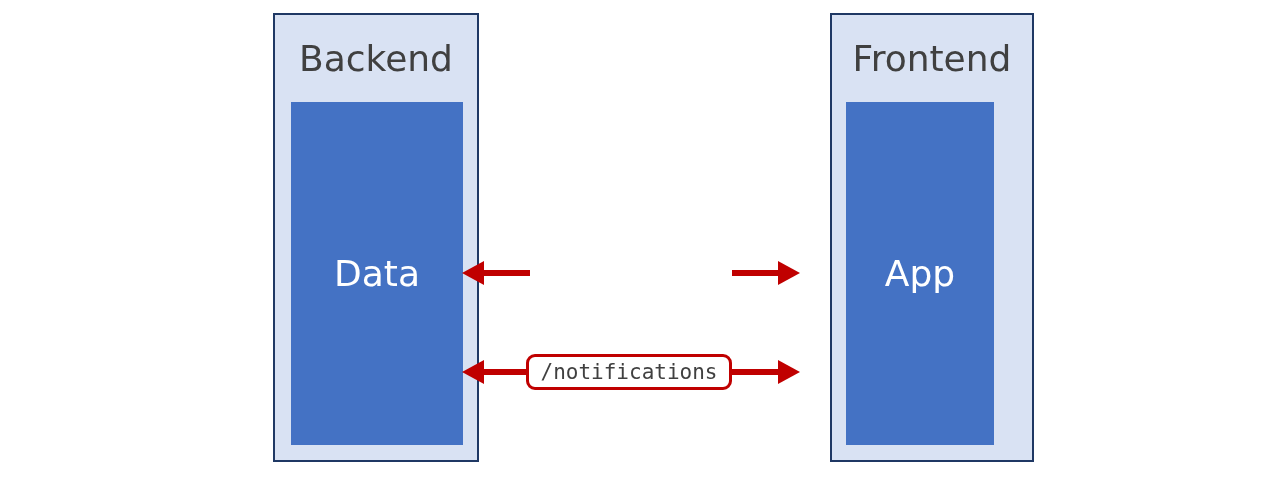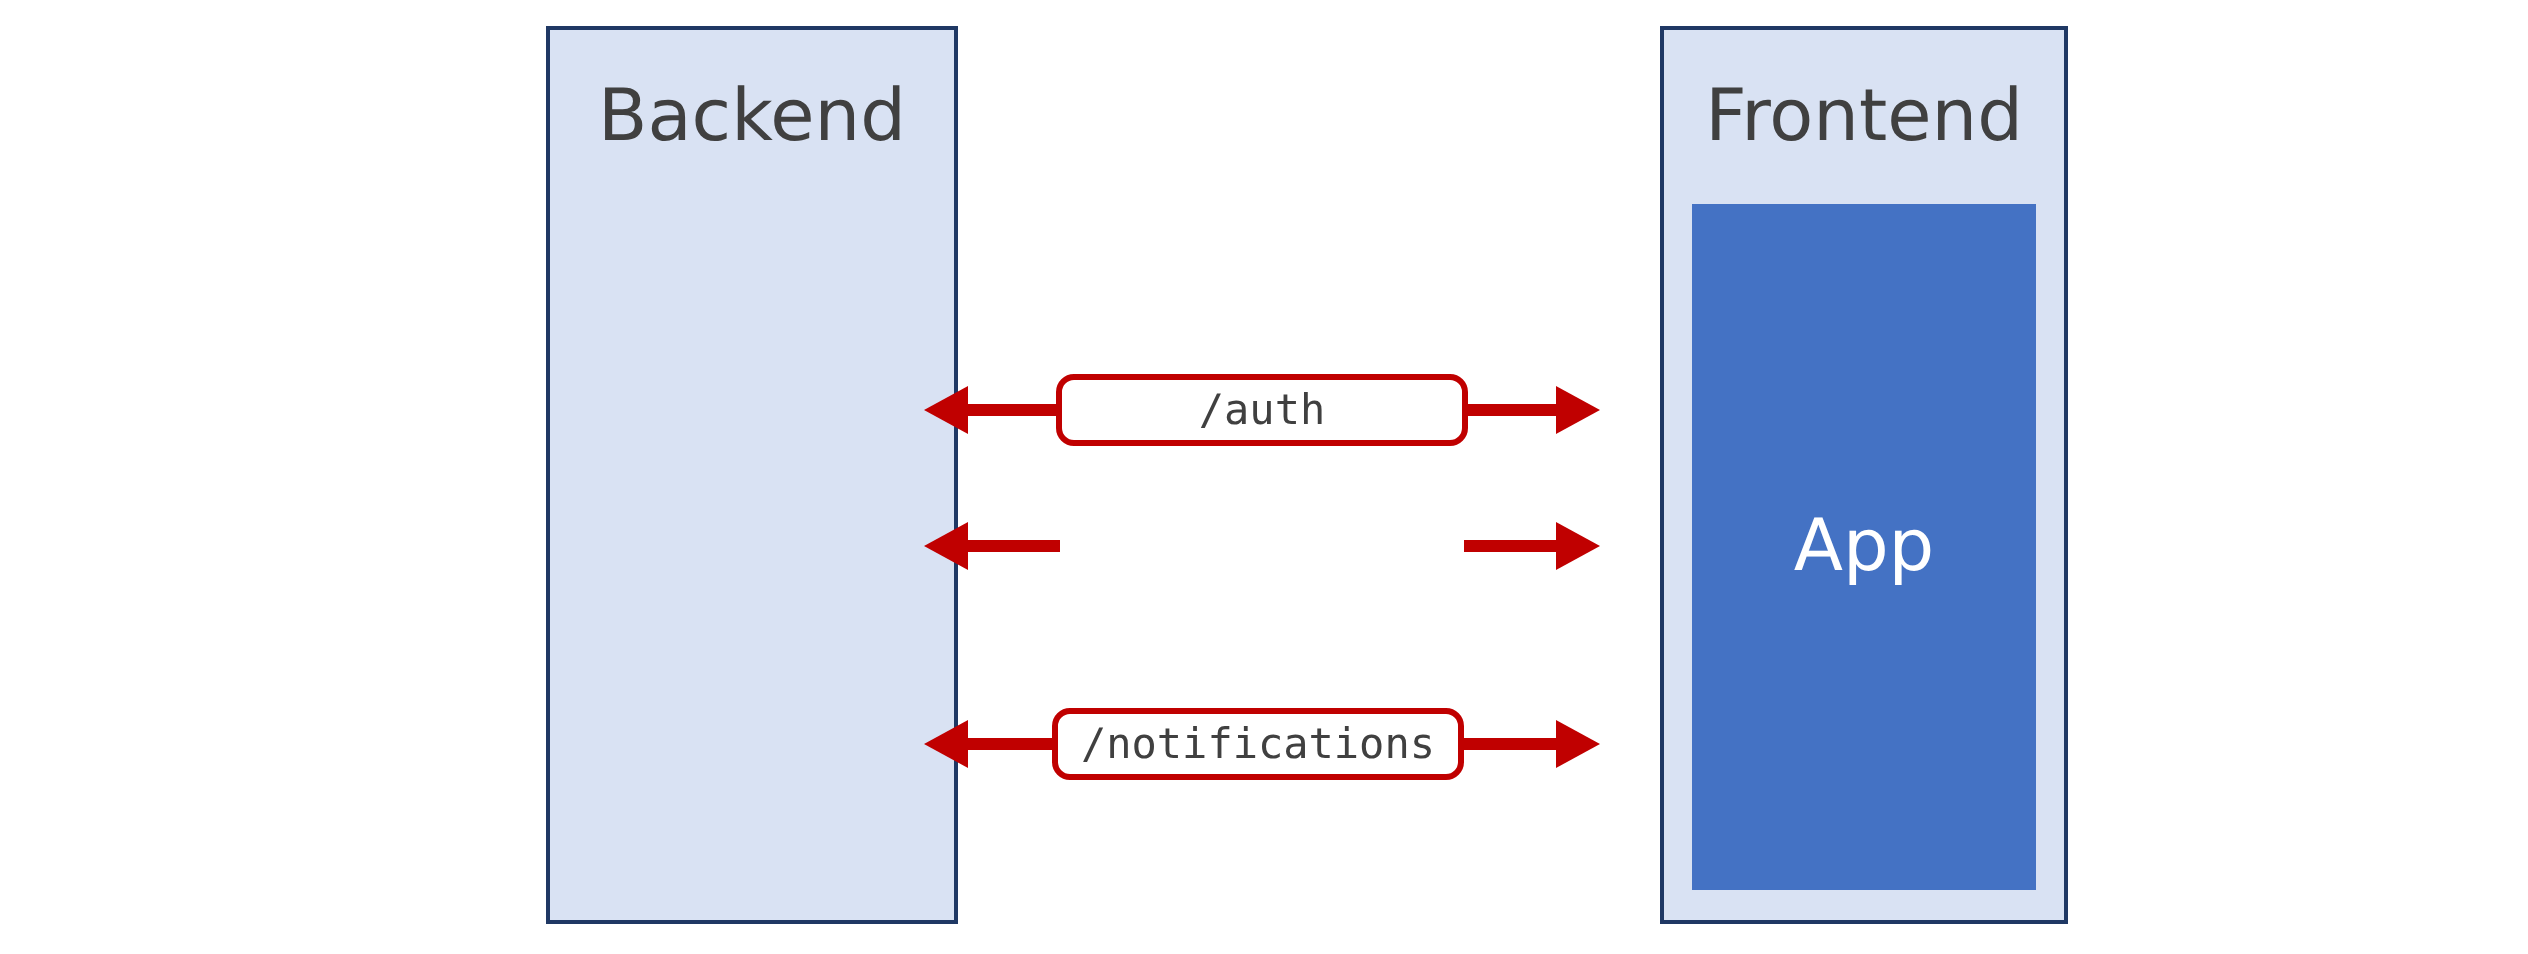--- a/index.html
+++ b/index.html
@@ -104,38 +104,32 @@
     white-space: nowrap;
   }
 </style>
 </head>
 <body>
 
 <div id="canvas">
 
   <div class="group-panel" style="left:273px; top:13px; width:206px; height:449px;">
     <div class="group-title">Backend</div>
+    <div class="node-box" style="left:16px; top:87px; width:172px; height:343px;">
+      <span class="node-label">Data</span>
+    </div>
   </div>
 
   <div class="group-panel" style="left:830px; top:13px; width:204px; height:449px;text-decoration:underline;">
     <div class="group-title">Frontend</div>
-    <div class="node-box" style="left:14px; top:87px; width:172px; height:343px;justify-content:center;">
+    <div class="node-box" style="left:14px; top:87px; width:148px; height:343px;justify-content:center;">
       <span class="node-label">App</span>
     </div>
   </div>
 
-  <div class="connector" style="left:462px; top:185px; width:338px;">
-    <div class="arrow-head left" style="left:0px;"></div>
-    <div class="conn-line" style="left:20px; width:48px;"></div>
-    <div class="endpoint-pill" style="left:66px; width:206px;">
-      <span class="endpoint-text">/auth</span>
-    </div>
-    <div class="conn-line" style="left:270px; width:48px;"></div>
-    <div class="arrow-head right" style="left:316px;"></div>
-  </div>
 
   <div class="connector" style="left:462px; top:253px; width:338px;">
     <div class="arrow-head left" style="left:0px;"></div>
     <div class="conn-line" style="left:20px; width:48px;"></div>
     <div class="conn-line" style="left:270px; width:48px;"></div>
     <div class="arrow-head right" style="left:316px;"></div>
   </div>
 
   <div class="connector" style="left:462px; top:320px; width:338px;margin-top:32px;">
     <div class="arrow-head left" style="left:0px;"></div>

